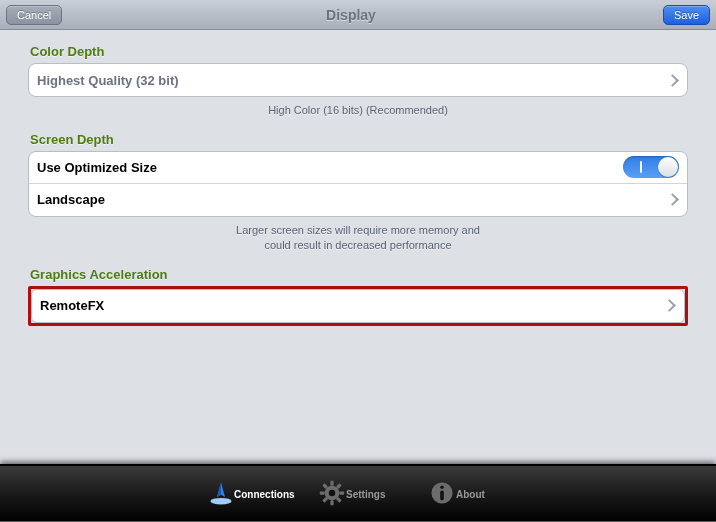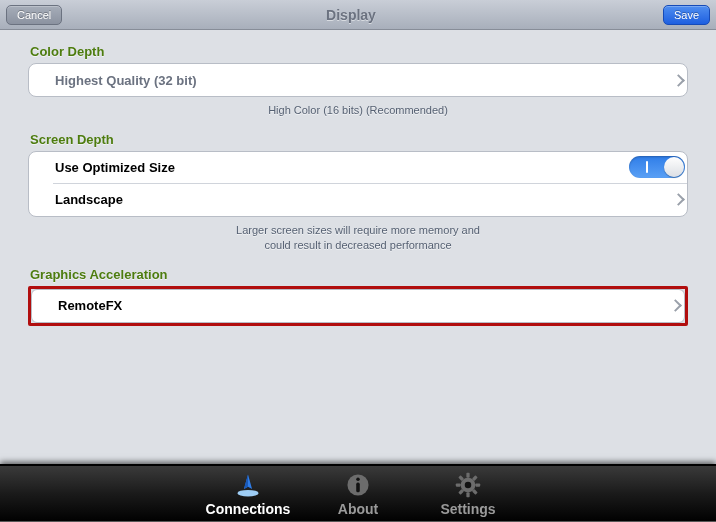--- a/index.html
+++ b/index.html
@@ -10,38 +10,38 @@
 .navbar { height:30px; background:linear-gradient(#c9ced7,#a8afbb); border-bottom:1px solid #878d98; display:flex; align-items:center; justify-content:space-between; padding:0 6px; position:relative; }
 .navbar .title { position:absolute; left:0; right:14px; text-align:center; font-size:14px; font-weight:bold; color:#6b7280; text-shadow:0 1px 0 rgba(255,255,255,0.5); pointer-events:none; }
 .nav-btn { font-size:11px; color:#fff; border:1px solid #6b7280; border-radius:5px; padding:3px 10px; cursor:pointer; text-shadow:0 -1px 0 rgba(0,0,0,0.3); box-shadow:inset 0 1px 0 rgba(255,255,255,0.25); position:relative; z-index:1; }
 .nav-btn.cancel { background:linear-gradient(#a6adb9,#8b92a0); }
 .nav-btn.save { background:linear-gradient(#4f8ef0,#1e5fe0); border-color:#164bb8; }
 
 
 .content { flex:1; overflow:auto; padding:8px 28px 0; }
 .section-label { font-size:13px; font-weight:bold; color:#4d7c0f; text-shadow:0 1px 0 rgba(255,255,255,0.6); margin:6px 2px 4px; }
 .group { background:#fff; border:1px solid #b8bdc6; border-radius:8px; overflow:hidden; }
-.row { display:flex; align-items:center; height:32px; padding:0 2px; border-bottom:1px solid #d0d4db; cursor:pointer; position:relative;margin-left:24px; }
+.row { display:flex; align-items:center; height:32px; padding:0 8px; border-bottom:1px solid #d0d4db; cursor:pointer; position:relative; }
 .row:last-child { border-bottom:none; }
 .row .label { flex:1; font-size:13px; font-weight:bold; color:#000; }
 .row.muted .label { color:#6b7280; font-weight:bold; }
 .chevron { width:9px; height:9px; border-top:2px solid #9aa0aa; border-right:2px solid #9aa0aa; transform:rotate(45deg); margin-right:2px; }
 .hint { text-align:center; font-size:11px; color:#566173; text-shadow:0 1px 0 rgba(255,255,255,0.6); margin:6px auto 14px; max-width:260px; line-height:1.35; }
 
 
 .highlight-wrap { border:3px solid #b10e0e; border-radius:2px; padding:0; }
 
 
 .toggle { width:56px; height:22px; border-radius:11px; background:linear-gradient(#2f7de8,#5aa0f5); position:relative; box-shadow:inset 0 1px 2px rgba(0,0,0,0.25); cursor:pointer; }
 .toggle .knob { position:absolute; right:1px; top:1px; width:20px; height:20px; border-radius:50%; background:linear-gradient(#fefefe,#dcdfe4); box-shadow:0 1px 1px rgba(0,0,0,0.3); }
 .toggle .bar { position:absolute; left:17px; top:5px; width:2px; height:12px; background:#fff; border-radius:1px; }
 
 
 .tabbar { height:58px; border-top:2px solid #000; background:linear-gradient(#3a3a3a 0,#1a1a1a 50%,#000 100%); display:flex; align-items:center; justify-content:center; gap:30px; box-shadow:0 -1px 0 #575757 inset, 0 -2px 6px rgba(0,0,0,0.6); }
-.tab { display:flex; flex-direction:column; align-items:center; width:80px; color:#9a9a9a; font-size:14px; font-weight:bold; cursor:pointer; }
+.tab { display:flex; flex-direction:row; align-items:center; width:80px; color:#9a9a9a; font-size:10px; font-weight:bold; cursor:pointer; }
 .tab.active { color:#fff; }
 .tab .icon-wrap { width:28px; height:28px; display:flex; align-items:center; justify-content:center; margin-bottom:2px; }
 .tab svg { width:26px; height:26px; }
 .tab.inactive svg { filter:grayscale(1) brightness(0.7); }
 </style>
 </head>
 <body>
 
 <div class="navbar">
   <div class="nav-btn cancel">Cancel</div>
@@ -95,39 +95,39 @@
         <ellipse cx="16" cy="26" rx="13" ry="4" fill="#9ecdf5"></ellipse>
         <path d="M16 3 L21 21 L16 18 L11 21 Z" fill="#2f7de8"></path>
         <path d="M16 3 L16 18 L11 21 Z" fill="#1a59b8"></path>
       </svg>
     </span>
     <span>Connections</span>
   </div>
   <div class="tab inactive">
     <span class="icon-wrap">
       <svg viewBox="0 0 32 32">
-        <circle cx="16" cy="16" r="13" fill="#9a9a9a"></circle>
-        <circle cx="16" cy="9" r="2.2" fill="#1a1a1a"></circle>
-        <rect x="13.8" y="13" width="4.4" height="12" rx="2" fill="#1a1a1a"></rect>
-      </svg>
-    </span>
-    <span>About</span>
-  </div>
-  <div class="tab inactive">
-    <span class="icon-wrap">
-      <svg viewBox="0 0 32 32">
         <g fill="#9a9a9a">
           <circle cx="16" cy="16" r="9"></circle>
           <rect x="14" y="1" width="4" height="6" rx="1"></rect>
           <rect x="14" y="25" width="4" height="6" rx="1"></rect>
           <rect x="1" y="14" width="6" height="4" rx="1"></rect>
           <rect x="25" y="14" width="6" height="4" rx="1"></rect>
           <rect x="14" y="1" width="4" height="6" rx="1" transform="rotate(45 16 16)"></rect>
           <rect x="14" y="25" width="4" height="6" rx="1" transform="rotate(45 16 16)"></rect>
           <rect x="1" y="14" width="6" height="4" rx="1" transform="rotate(45 16 16)"></rect>
           <rect x="25" y="14" width="6" height="4" rx="1" transform="rotate(45 16 16)"></rect>
         </g>
         <circle cx="16" cy="16" r="4" fill="#1a1a1a"></circle>
       </svg>
     </span>
     <span>Settings</span>
   </div>
+  <div class="tab inactive">
+    <span class="icon-wrap">
+      <svg viewBox="0 0 32 32">
+        <circle cx="16" cy="16" r="13" fill="#9a9a9a"></circle>
+        <circle cx="16" cy="9" r="2.2" fill="#1a1a1a"></circle>
+        <rect x="13.8" y="13" width="4.4" height="12" rx="2" fill="#1a1a1a"></rect>
+      </svg>
+    </span>
+    <span>About</span>
+  </div>
 </div>
 
 </body></html>

